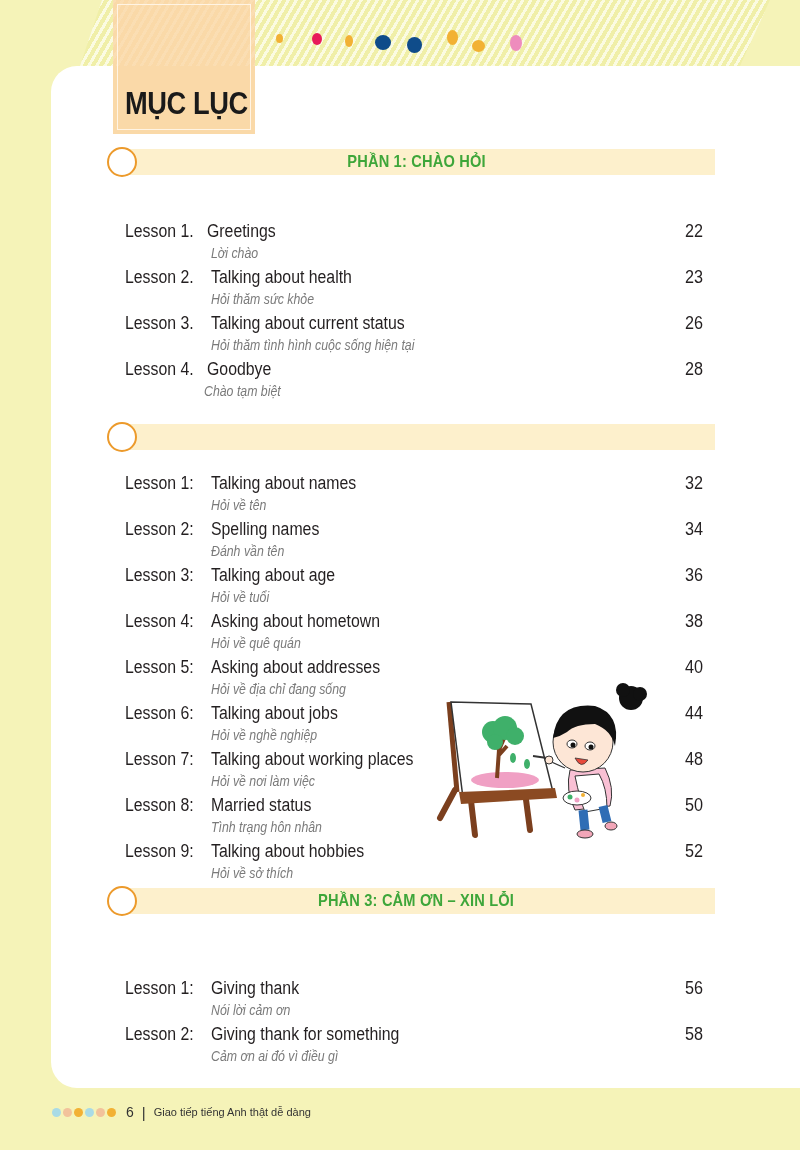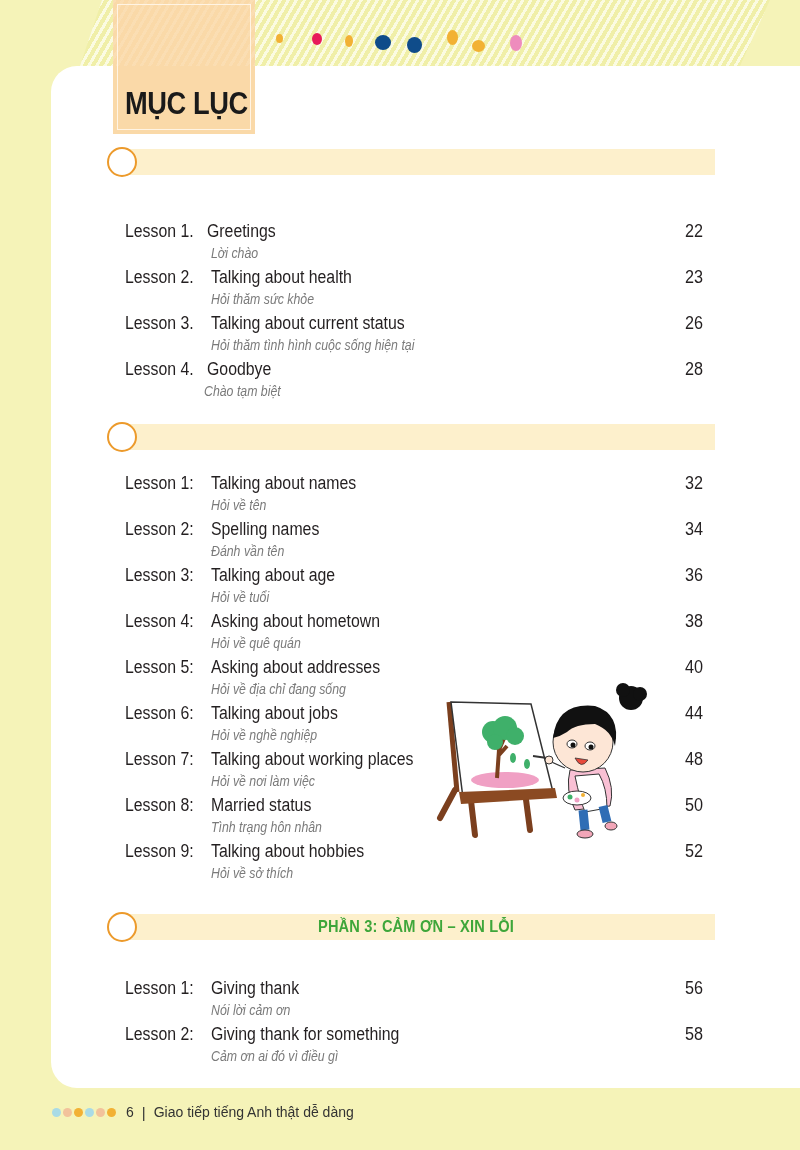--- a/index.html
+++ b/index.html
@@ -73,21 +73,21 @@
     position: absolute; right: 97px; top: 0; font-size: 18px; line-height: 22px;
     color: #231f20; transform: scaleX(0.9); transform-origin: right; text-align: right;
   }
   .p1 .title { left: 207px; }
   .p1.l4 .sub { left: 204px; }
   .footer { position: absolute; left: 52px; top: 1102px; height: 20px; display: flex; align-items: center; }
   .footer .fdots { display: flex; gap: 2px; margin-right: 10px; }
   .footer .fdot { width: 9px; height: 9px; border-radius: 50%; }
   .footer .pg { font-size: 14px; color: #333; }
   .footer .sep { font-size: 15px; color: #333; margin: 0 8px; }
-  .footer .book { font-size: 14px; color: #333; }
+  .footer .book { font-size: 11px; color: #333; }
   .illustration { position: absolute; left: 435px; top: 680px; width: 225px; height: 165px; }
 </style>
 </head>
 <body>
 
 <div class="stripes"></div>
 
 <div class="dots">
   <div class="dot" style="left:276px;top:34px;width:7px;height:9px;background:#f2b134;"></div>
   <div class="dot" style="left:312px;top:33px;width:10px;height:12px;background:#e8195a;"></div>
@@ -103,20 +103,21 @@
 
 <div class="title-box">
   <div class="hatch"></div>
   <div class="inner"></div>
   <div class="title-text">MỤC LỤC</div>
 </div>
 
 <div class="section-header" style="top:147px;">
   <div class="bar"></div>
   <div class="ring"></div>
+  <div class="label"><span>PHẦN 1: CHÀO HỎI</span></div>
 </div>
 
 <div class="lesson p1" style="top:220px;">
   <span class="num">Lesson 1.</span>
   <span class="title">Greetings</span>
   <span class="sub">Lời chào</span>
   <span class="page">22</span>
 </div>
 <div class="lesson" style="top:266px;">
   <span class="num">Lesson 2.</span>
@@ -190,21 +191,21 @@
   <span class="sub">Tình trạng hôn nhân</span>
   <span class="page">50</span>
 </div>
 <div class="lesson" style="top:840px;">
   <span class="num">Lesson 9:</span>
   <span class="title">Talking about hobbies</span>
   <span class="sub">Hỏi về sở thích</span>
   <span class="page">52</span>
 </div>
 
-<div class="section-header" style="top:912px;">
+<div class="section-header" style="top:886px;">
   <div class="bar"></div>
   <div class="ring"></div>
   <div class="label"><span>PHẦN 3: CẢM ƠN – XIN LỖI</span></div>
 </div>
 
 <div class="lesson" style="top:977px;">
   <span class="num">Lesson 1:</span>
   <span class="title">Giving thank</span>
   <span class="sub">Nói lời cảm ơn</span>
   <span class="page">56</span>

